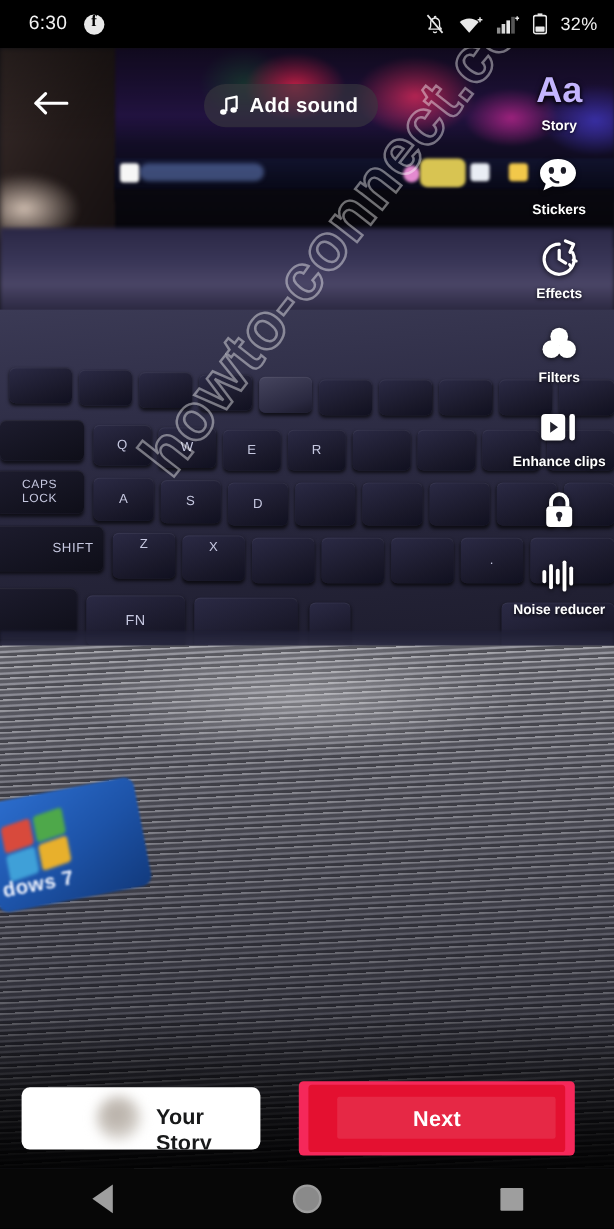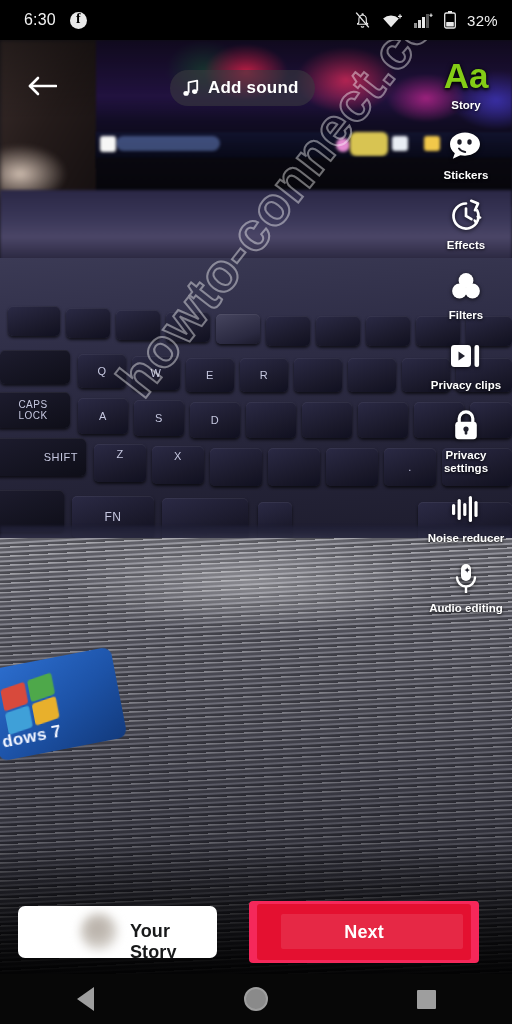--- a/index.html
+++ b/index.html
@@ -225,21 +225,21 @@
   }
   .tool .tlabel {
     margin-top: 3px;
     color: #fff; font-size: 11.5px; font-weight: 700;
     text-align: center; line-height: 13px;
     text-shadow: 0 1px 3px rgba(0,0,0,.85);
     max-width: 88px;
   }
   .tool .tlabel.two { line-height: 13px; }
   .aa {
-    color: #84cc16; font-size: 35px; font-weight: 700; line-height: 30px;
+    color: #c4b5fd; font-size: 30px; font-weight: 700; line-height: 30px;
     font-family: "Liberation Sans", sans-serif;
     text-shadow: 0 1px 3px rgba(0,0,0,.8);
   }
 
   
   #bottombar {
     position: absolute; left: 0; bottom: 50px;
     width: 468px; height: 84px;
     display: flex; align-items: center;
     padding: 0 18px;
@@ -506,59 +506,47 @@
     </div>
 
     <div class="tool">
       <div class="glyph">
         <svg width="34" height="30" viewBox="0 0 34 30">
           <rect x="2" y="4" width="20" height="22" rx="3.4" fill="#fff"></rect>
           <path d="M9.5 10.4 16 15l-6.5 4.6z" fill="#20202c"></path>
           <rect x="25.5" y="4" width="4.6" height="22" rx="2" fill="#fff"></rect>
         </svg>
       </div>
-      <div class="tlabel">Privacy clips</div>
+      <div class="tlabel">Enhance clips</div>
     </div>
 
     <div class="tool">
       <div class="glyph">
         <svg width="30" height="34" viewBox="0 0 30 34">
           <path d="M8.2 13V9.6a6.8 6.8 0 0 1 13.6 0V13" fill="none" stroke="#fff" stroke-width="3.2"></path>
           <rect x="4.2" y="12.8" width="21.6" height="17.4" rx="3.4" fill="#fff"></rect>
           <circle cx="15" cy="20" r="2.6" fill="#20202c"></circle>
           <rect x="13.7" y="20.6" width="2.6" height="5" rx="1.2" fill="#20202c"></rect>
         </svg>
       </div>
-      <div class="tlabel two">Privacy settings</div>
     </div>
 
     <div class="tool">
       <div class="glyph">
         <svg width="34" height="30" viewBox="0 0 34 30">
           <rect x="3" y="10" width="3.2" height="11" rx="1.6" fill="#fff"></rect>
           <rect x="8.6" y="5" width="3.2" height="21" rx="1.6" fill="#fff"></rect>
           <rect x="14.2" y="9" width="3.2" height="13" rx="1.6" fill="#fff"></rect>
           <rect x="19.8" y="2" width="3.2" height="26" rx="1.6" fill="#fff"></rect>
           <rect x="25.4" y="7" width="3.2" height="16" rx="1.6" fill="#fff"></rect>
         </svg>
       </div>
       <div class="tlabel">Noise reducer</div>
     </div>
 
-    <div class="tool">
-      <div class="glyph">
-        <svg width="30" height="34" viewBox="0 0 30 34">
-          <rect x="10" y="2" width="10" height="17" rx="5" fill="#fff"></rect>
-          <path d="M6 15.5a9 9 0 0 0 18 0" fill="none" stroke="#fff" stroke-width="2.4" stroke-linecap="round"></path>
-          <rect x="13.8" y="24" width="2.4" height="7" fill="#fff"></rect>
-          <path d="M16.2 5.4l.8 1.9 1.9.8-1.9.8-.8 1.9-.8-1.9-1.9-.8 1.9-.8z" fill="#20202c"></path>
-        </svg>
-      </div>
-      <div class="tlabel">Audio editing</div>
-    </div>
 
 
   </div>
 
   <div id="bottombar">
     <div id="your-story">
       <div class="avatar-blur"></div>
       <span class="ys-label">Your Story</span>
     </div>
 

